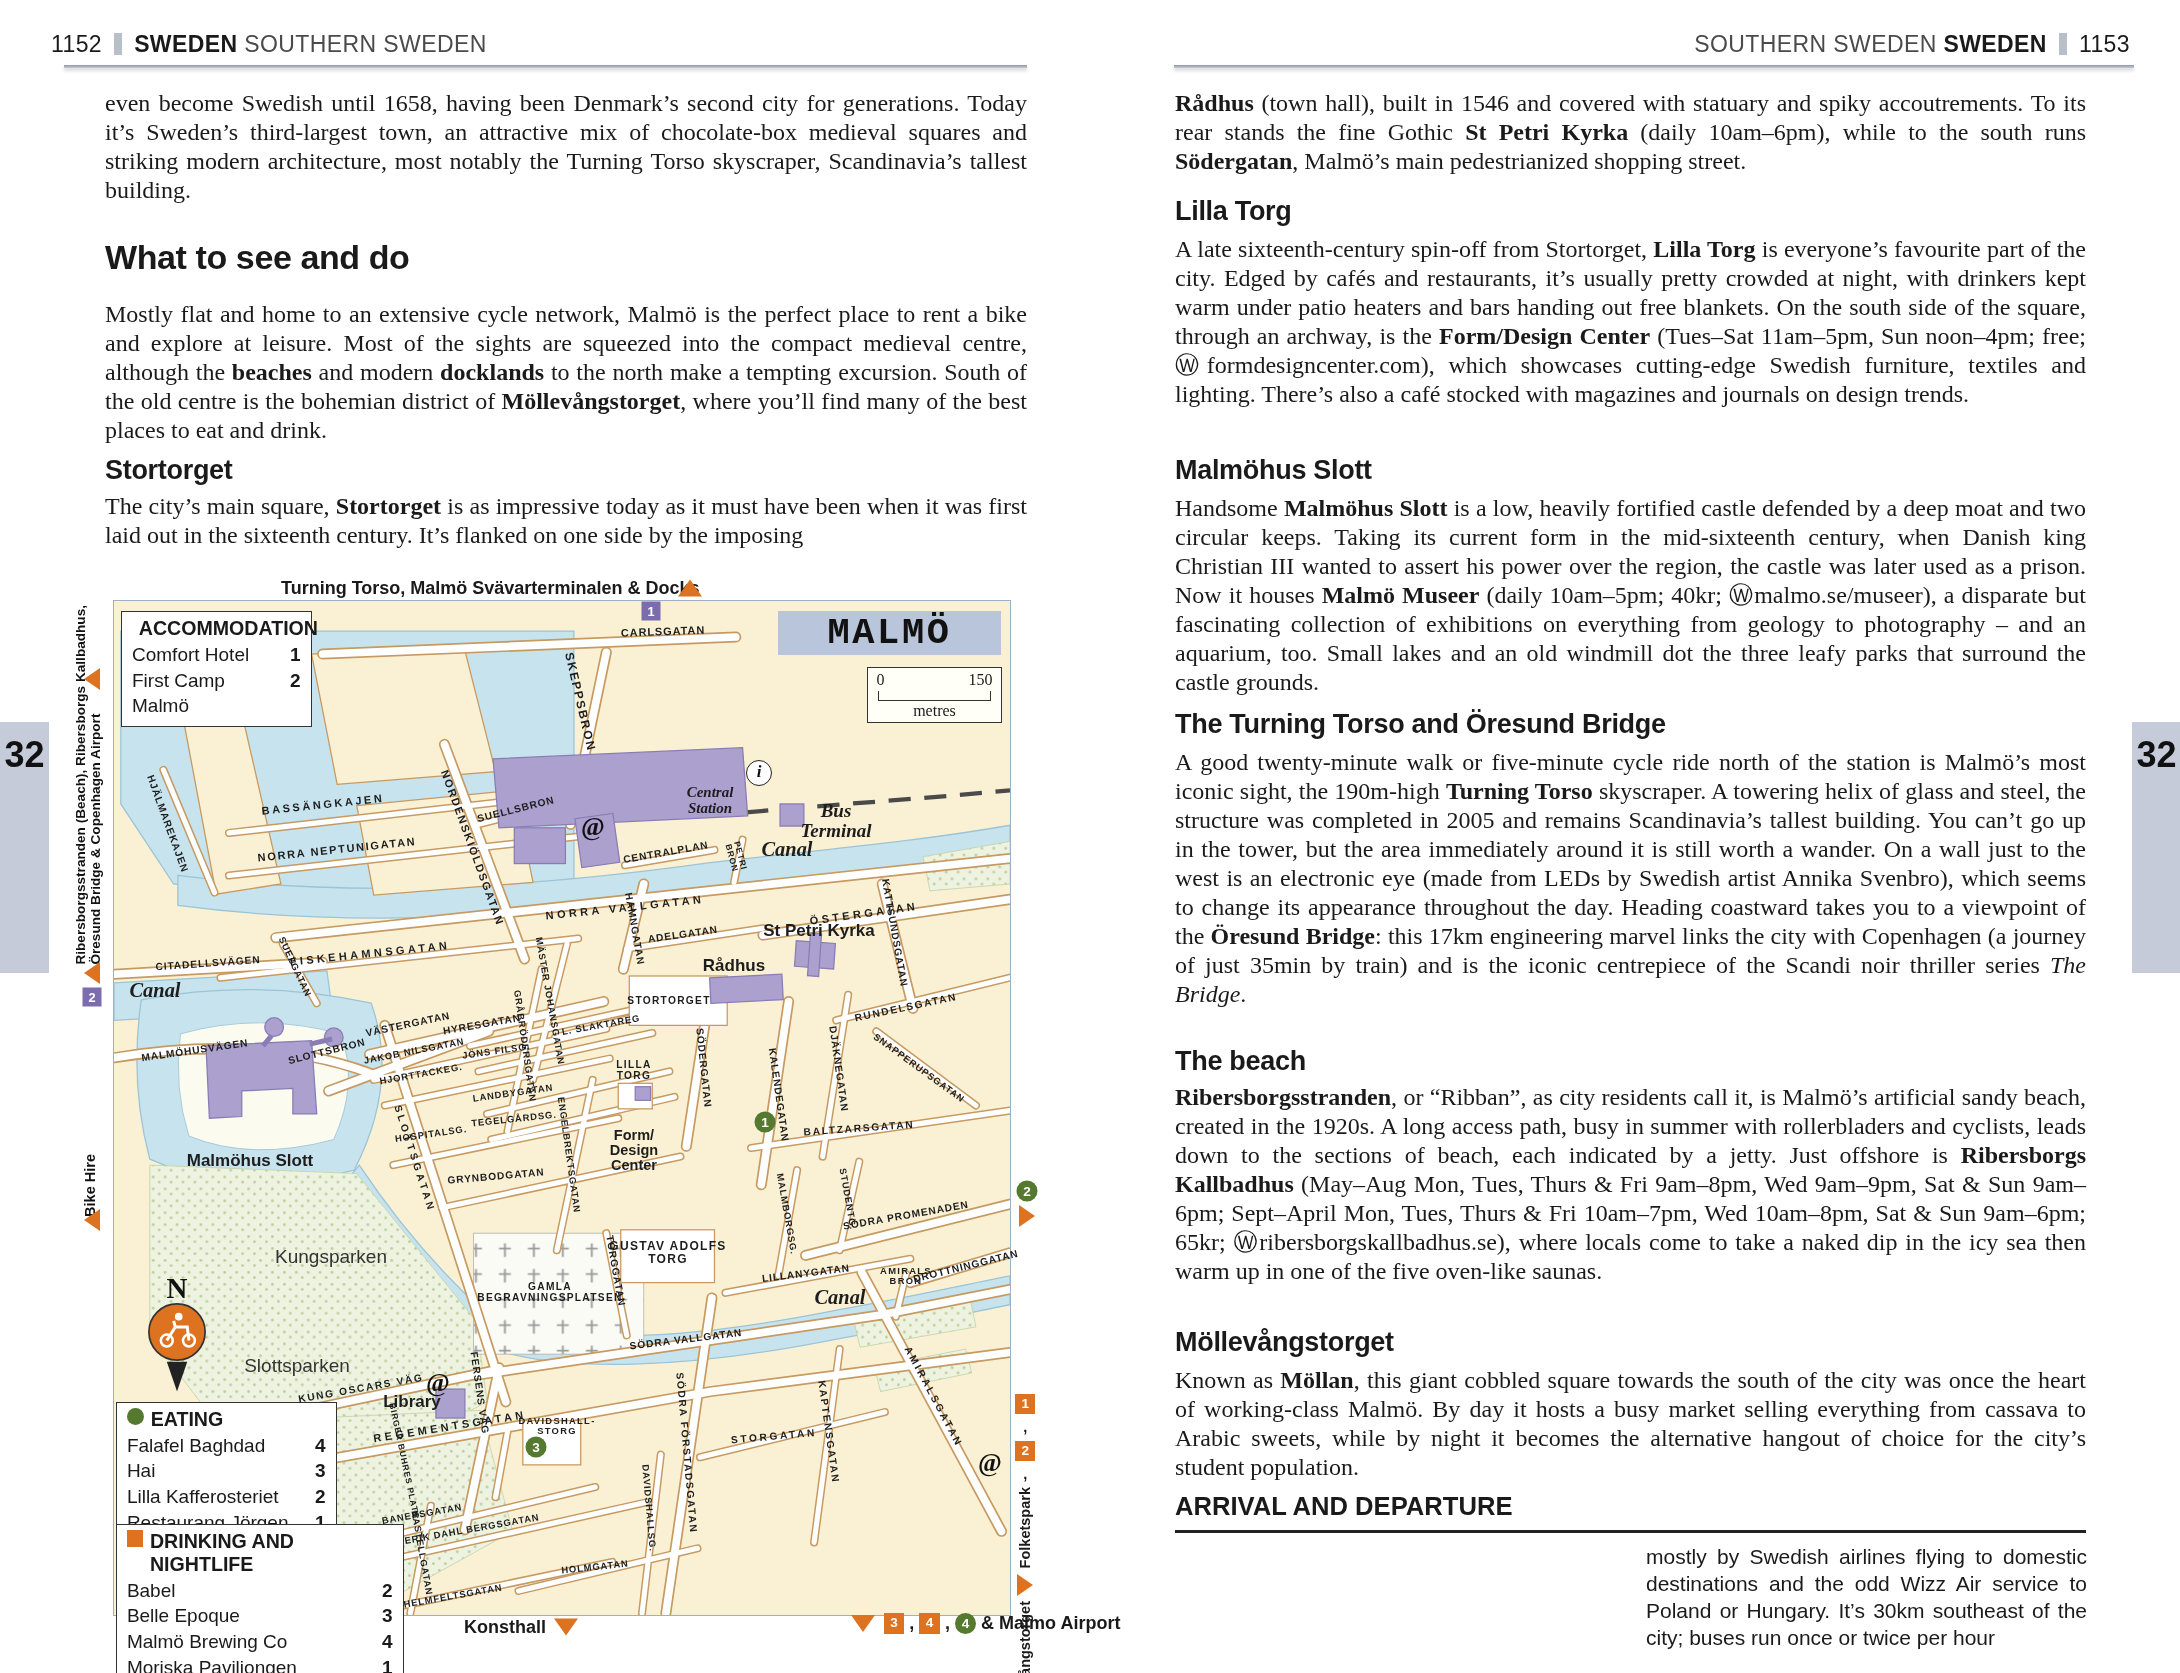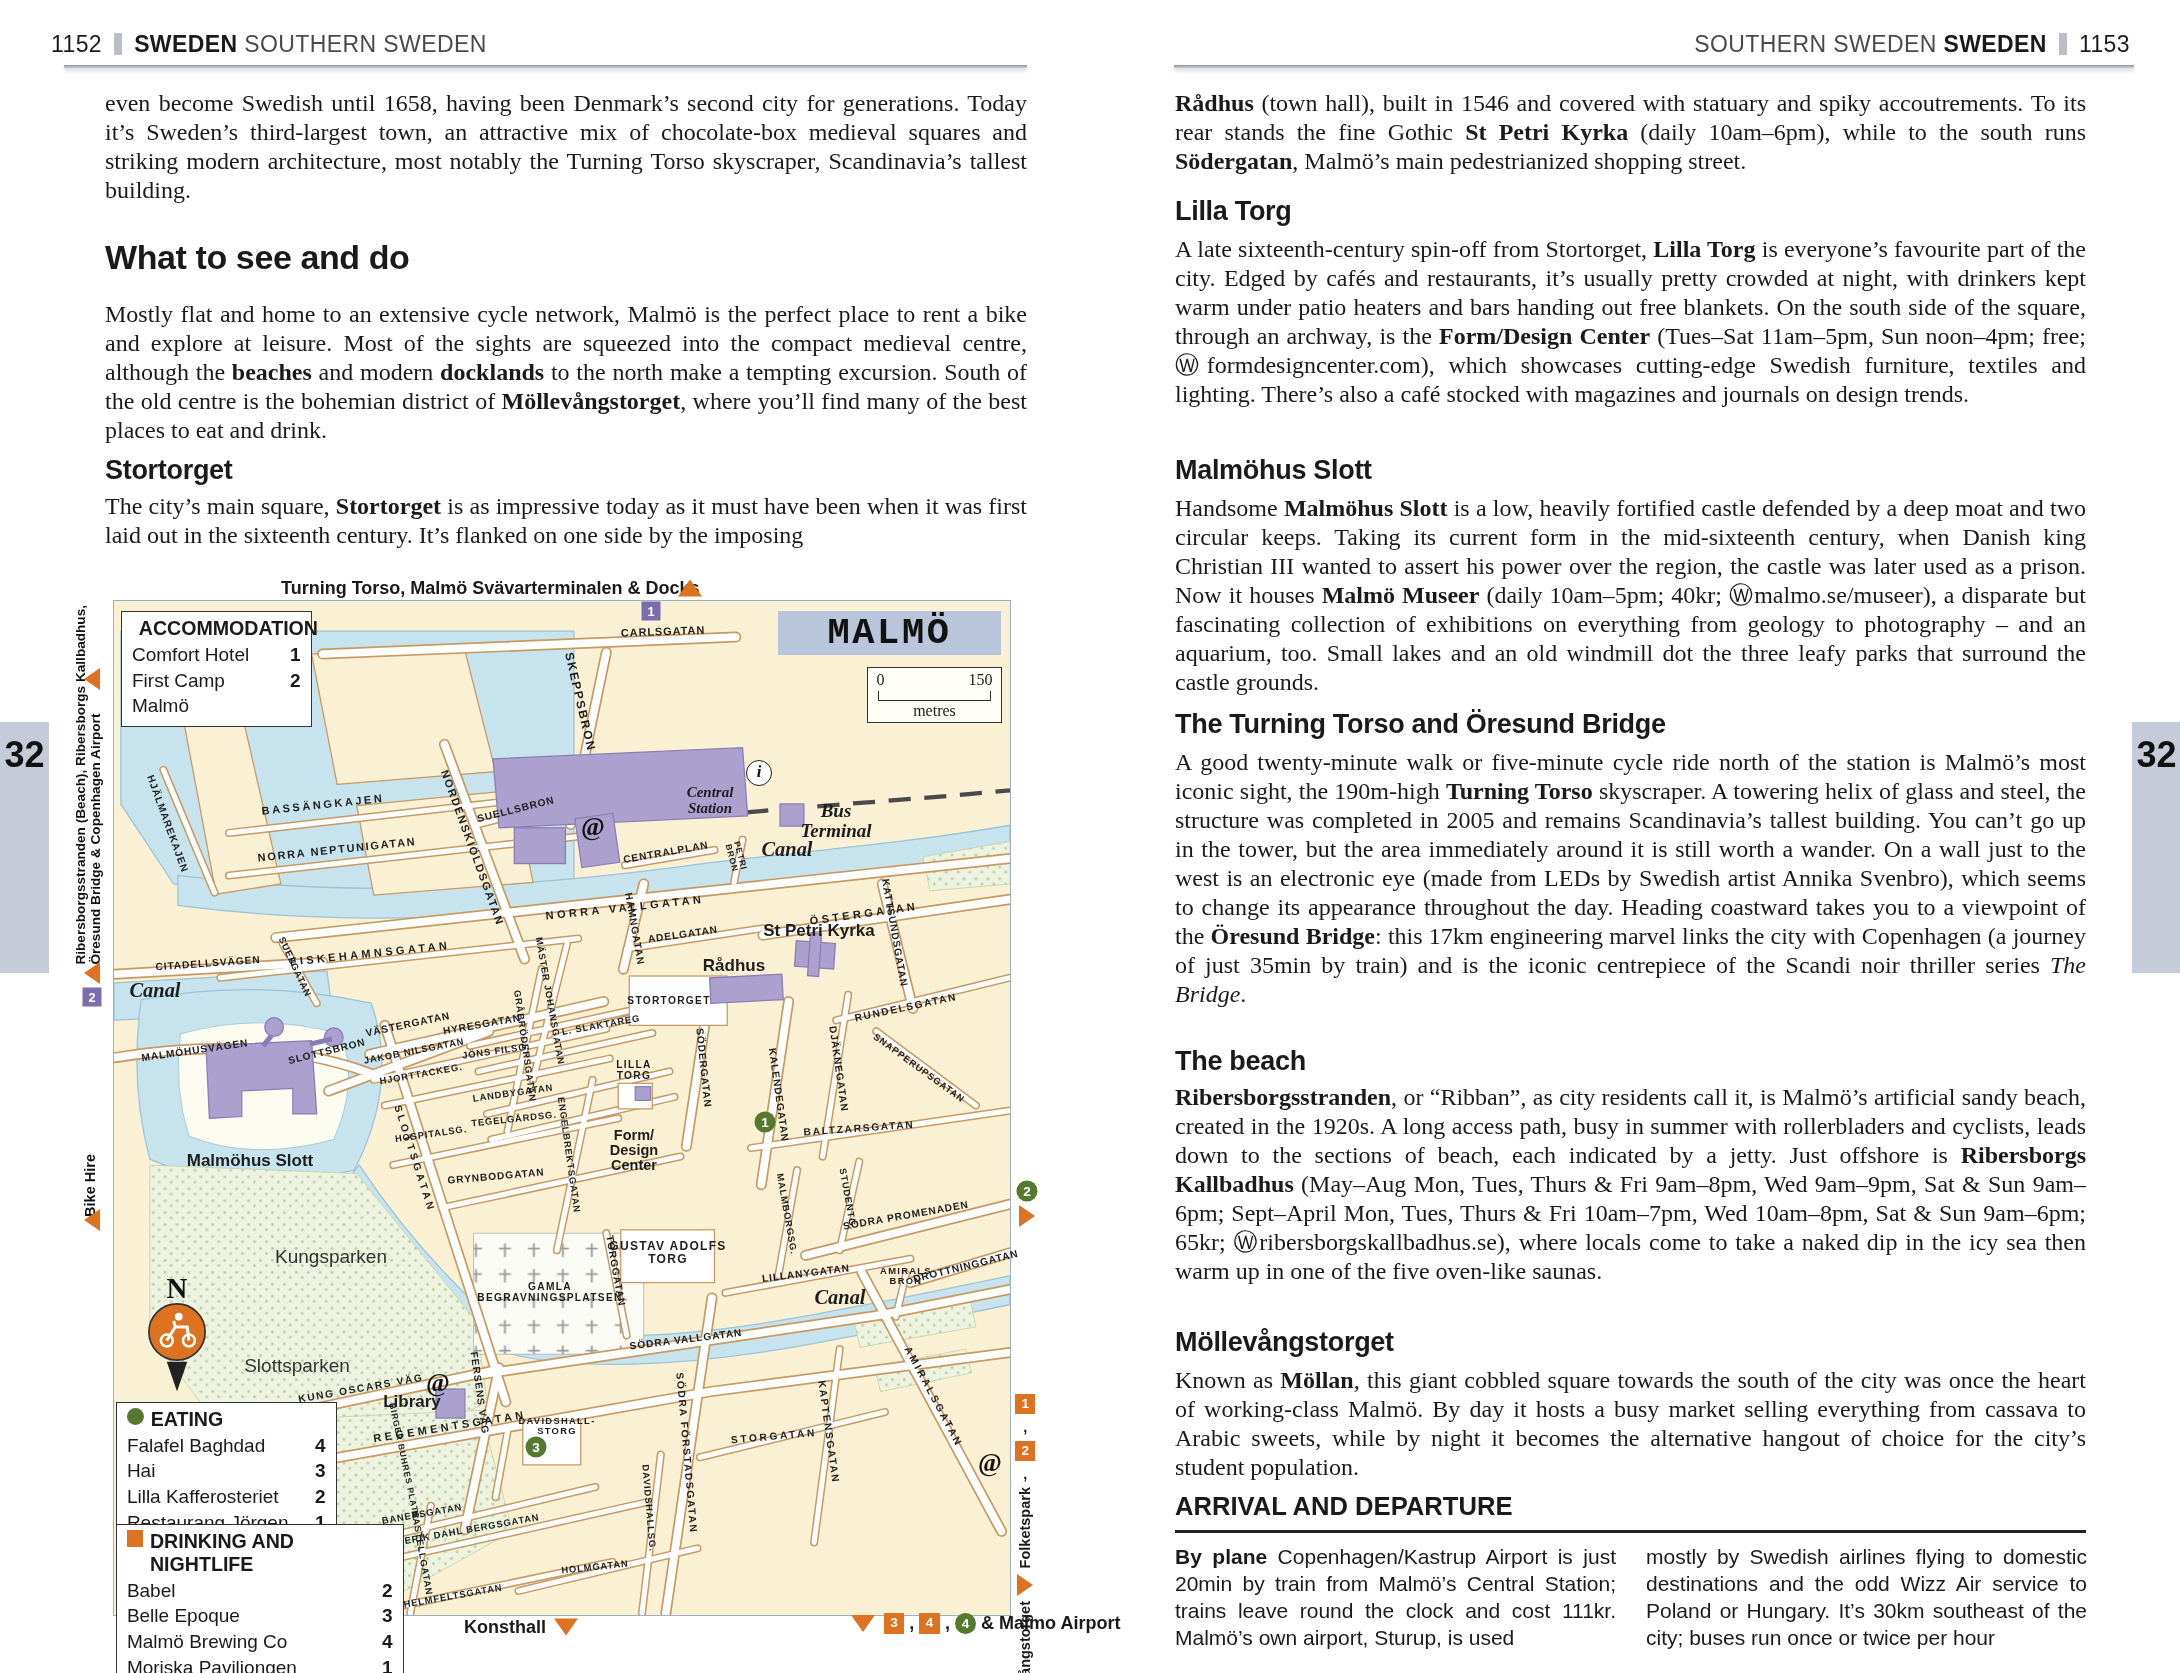--- a/index.html
+++ b/index.html
@@ -120,23 +120,20 @@
   <div class="col" style="left:1175px;top:1083px;width:911px;">
       <p><b>Ribersborgsstranden</b>, or “Ribban”, as city residents call it, is Malmö’s artificial sandy beach, created in the 1920s. A long access path, busy in summer with rollerbladers and cyclists, leads down to the sections of beach, each indicated by a jetty. Just offshore is <b>Ribersborgs Kallbadhus</b> (May–Aug Mon, Tues, Thurs &amp; Fri 9am–8pm, Wed 9am–9pm, Sat &amp; Sun 9am–6pm; Sept–April Mon, Tues, Thurs &amp; Fri 10am–7pm, Wed 10am–8pm, Sat &amp; Sun 9am–6pm; 65kr; Ⓦribersborgskallbadhus.se), where locals come to take a naked dip in the icy sea then warm up in one of the five oven-like saunas.</p>
     </div>
 
   <h3 class="sec" style="left:1175px;top:1327px;">Möllevångstorget</h3>
   <div class="col" style="left:1175px;top:1366px;width:911px;">
       <p>Known as <b>Möllan</b>, this giant cobbled square towards the south of the city was once the heart of working-class Malmö. By day it hosts a busy market selling everything from cassava to Arabic sweets, while by night it becomes the alternative hangout of choice for the city’s student population.</p>
     </div>
 
   <h2 class="arrhead" style="left:1175px;top:1492px;width:911px;">ARRIVAL AND DEPARTURE</h2>
-  <div class="arrcol" style="left:1175px;top:1543px;width:441px;">
-      <p style="margin:0"><b>By plane</b> Copenhagen/Kastrup Airport is just 20min by train from Malmö’s Central Station; trains leave round the clock and cost 111kr. Malmö’s own airport, Sturup, is used</p>
-    </div>
   <div class="arrcol" style="left:1646px;top:1543px;width:441px;">
       <p style="margin:0">mostly by Swedish airlines flying to domestic destinations and the odd Wizz Air service to Poland or Hungary. It’s 30km southeast of the city; buses run once or twice per hour</p>
     </div>
 
   <div id="mtoplabel" style="left:281px;top:578px;">Turning Torso, Malmö Svävarterminalen &amp; Docks</div>
   <div class="tri up" style="left:690px;top:588px;"></div>
 
   <div id="map">
     <svg width="896" height="1014" viewBox="0 0 1052 1190">
       <defs>

